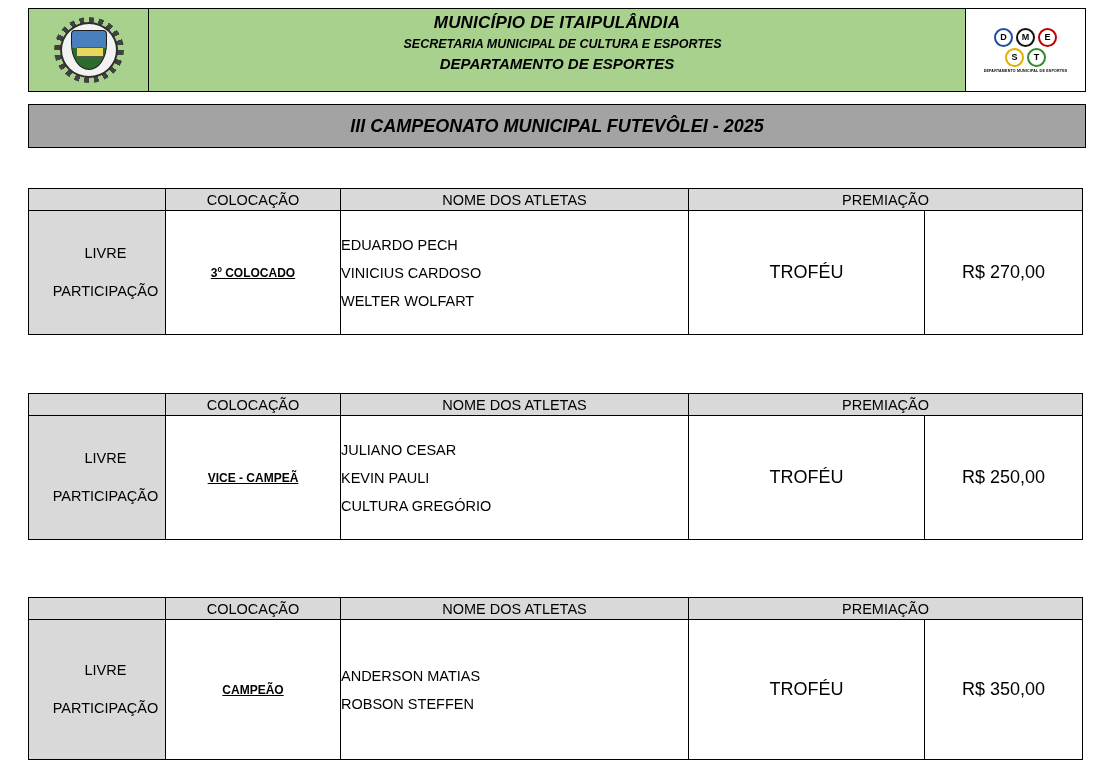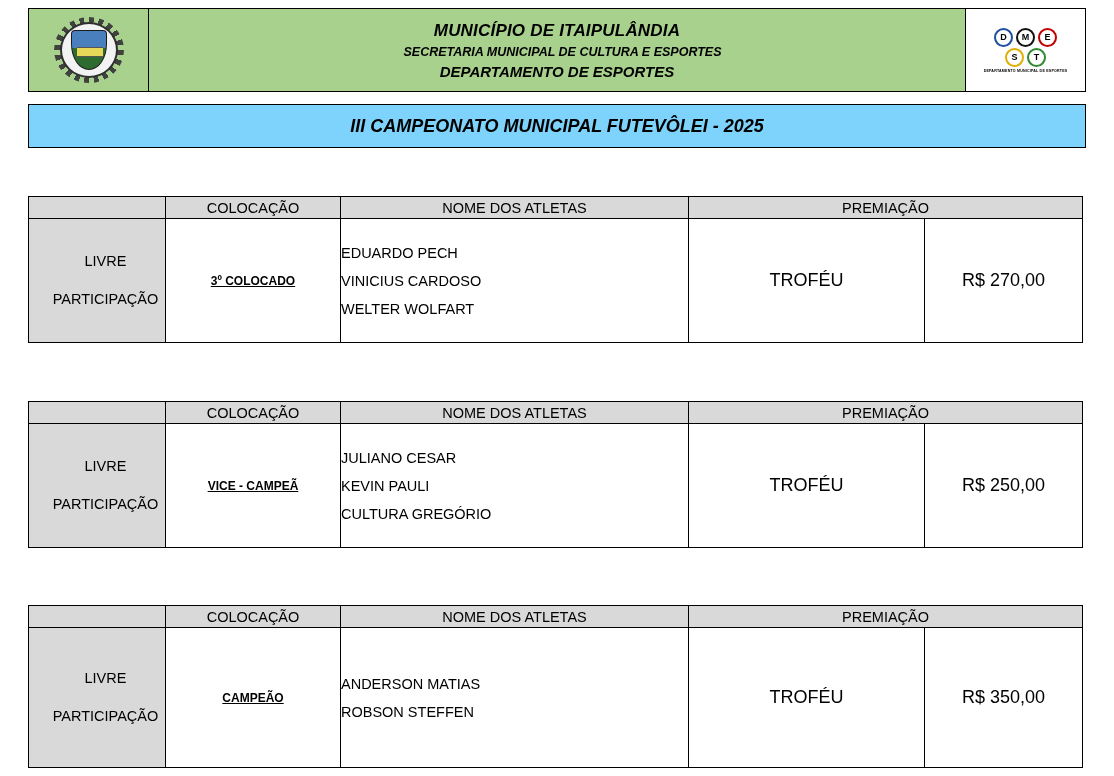--- a/index.html
+++ b/index.html
@@ -51,21 +51,20 @@
     justify-content: center;
     background: #ffffff;
     flex-direction: column;
     padding: 2px;
   }
   .header-text {
     flex: 1;
     display: flex;
     flex-direction: column;
     align-items: center;
-    justify-content: center;
     gap: 4px;
     padding: 4px 0;
   }
   .h-title {
     font-weight: bold;
     font-style: italic;
     font-size: 17px;
     letter-spacing: .2px;
   }
   .h-sub1 {
@@ -156,21 +155,21 @@
   }
 
   
   .title-band {
     position: absolute;
     left: 28px;
     top: 104px;
     width: 1058px;
     height: 44px;
     border: 1px solid #000;
-    background: #7dd3fc;
+    background: #a3a3a3;
     display: flex;
     align-items: center;
     justify-content: center;
   }
   .title-band span {
     font-size: 18px;
     font-weight: bold;
     font-style: italic;
   }
 
@@ -181,21 +180,20 @@
     width: 1054px;
   }
   .block-1 { top: 188px; }
   .block-2 { top: 393px; }
   .block-3 { top: 597px; }
 
   table.result {
     border-collapse: collapse;
     table-layout: fixed;
     width: 1054px;
-    margin-top: 8px;
   }
   table.result td, table.result th {
     border: 1px solid #000;
     padding: 0;
     vertical-align: middle;
   }
   .col-part { width: 137px; }
   .col-place { width: 175px; }
   .col-names { width: 348px; }
   .col-prize { width: 236px; }

